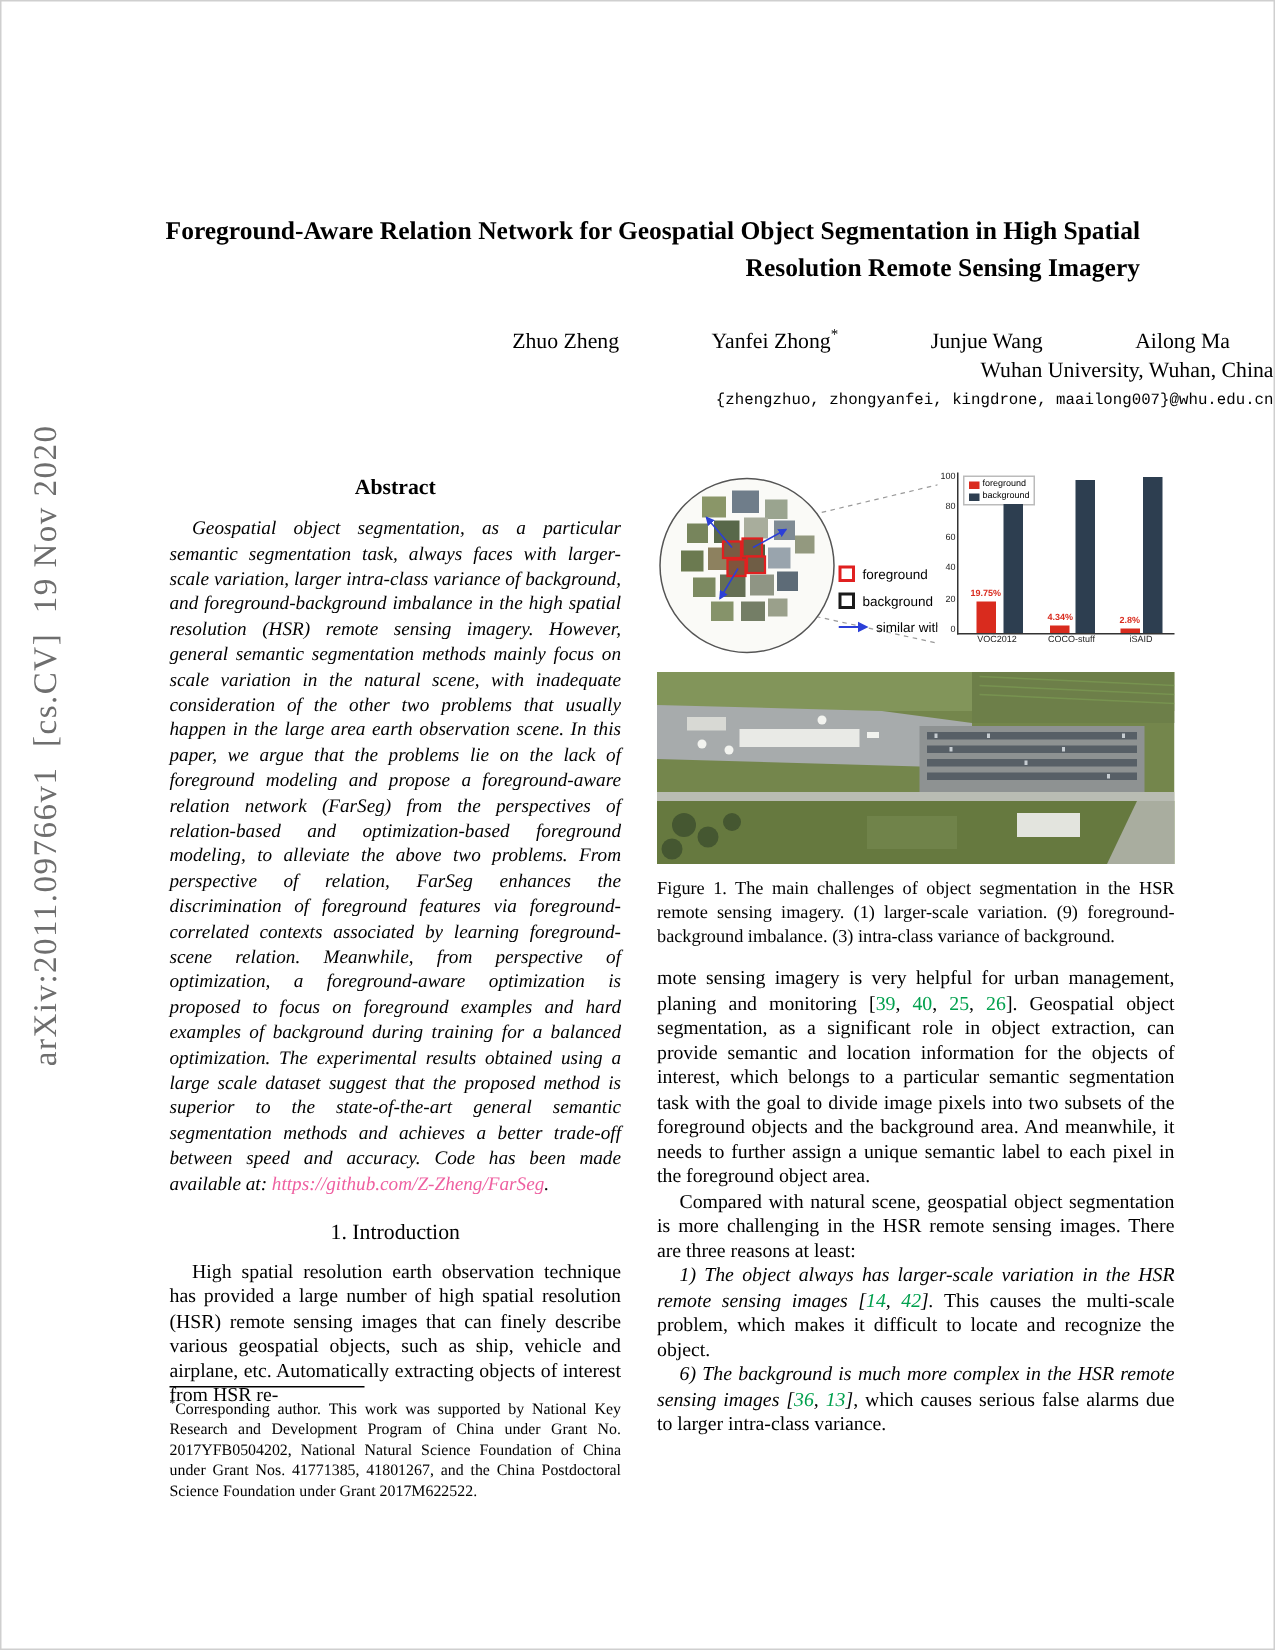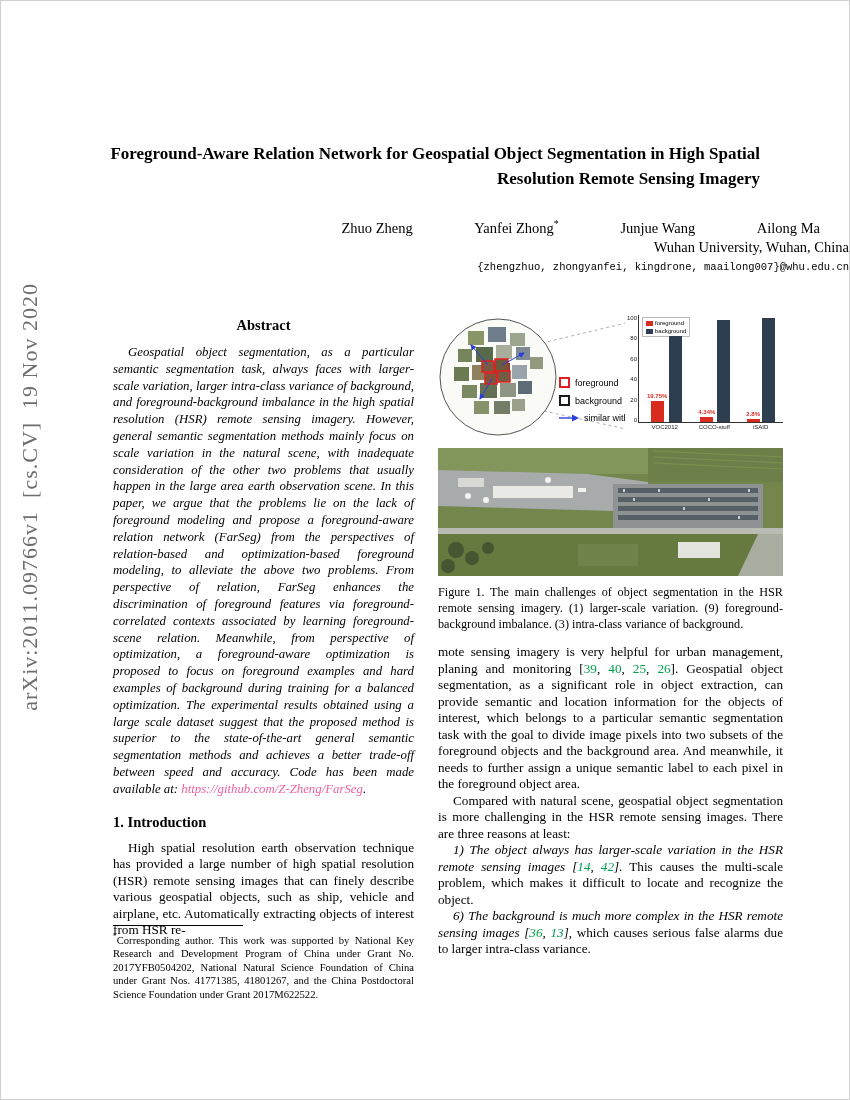--- a/index.html
+++ b/index.html
@@ -21,21 +21,21 @@
   .authors .author{margin:0 29px;white-space:nowrap;}
   .authors sup{font-size:10px;}
   .affil{font-size:14.5px;margin-top:2px;}
   .email{font-family:"Liberation Mono", monospace;font-size:10.5px;margin-top:5px;letter-spacing:0;}
   
   .columns{position:absolute;top:312px;left:68px;width:714px;display:flex;gap:24px;}
   .col{width:345px;position:relative;}
   .col.left{height:688px;margin-left:44px;}
   .abstract-head{text-align:center;font-size:14.5px;font-weight:bold;margin:4px 0 10px 0;}
   .abstract{font-style:italic;font-size:12.8px;line-height:16.8px;text-align:justify;text-indent:15px;margin:0;}
-  .section-head{font-size:14.5px;font-weight:bold;margin:16px 0 9px 0;}
+  .section-head{font-size:14.5px;font-weight:normal;margin:16px 0 9px 0;text-align:center;}
   .body-p{font-size:13.2px;line-height:16.5px;text-align:justify;margin:0;}
   .body-p.indent{text-indent:15px;}
   .footnote{position:absolute;bottom:0;left:0;right:0;font-size:10.6px;line-height:13.4px;text-align:justify;}
   .footnote sup{font-size:7.5px;}
   .fn-rule{width:130px;border-top:1px solid #000;margin-bottom:4px;}
   
   .i{font-style:italic;}
   .cite{color:var(--cite,#00a04d);}
   .url{color:var(--url,#ee5fa0);}
   

